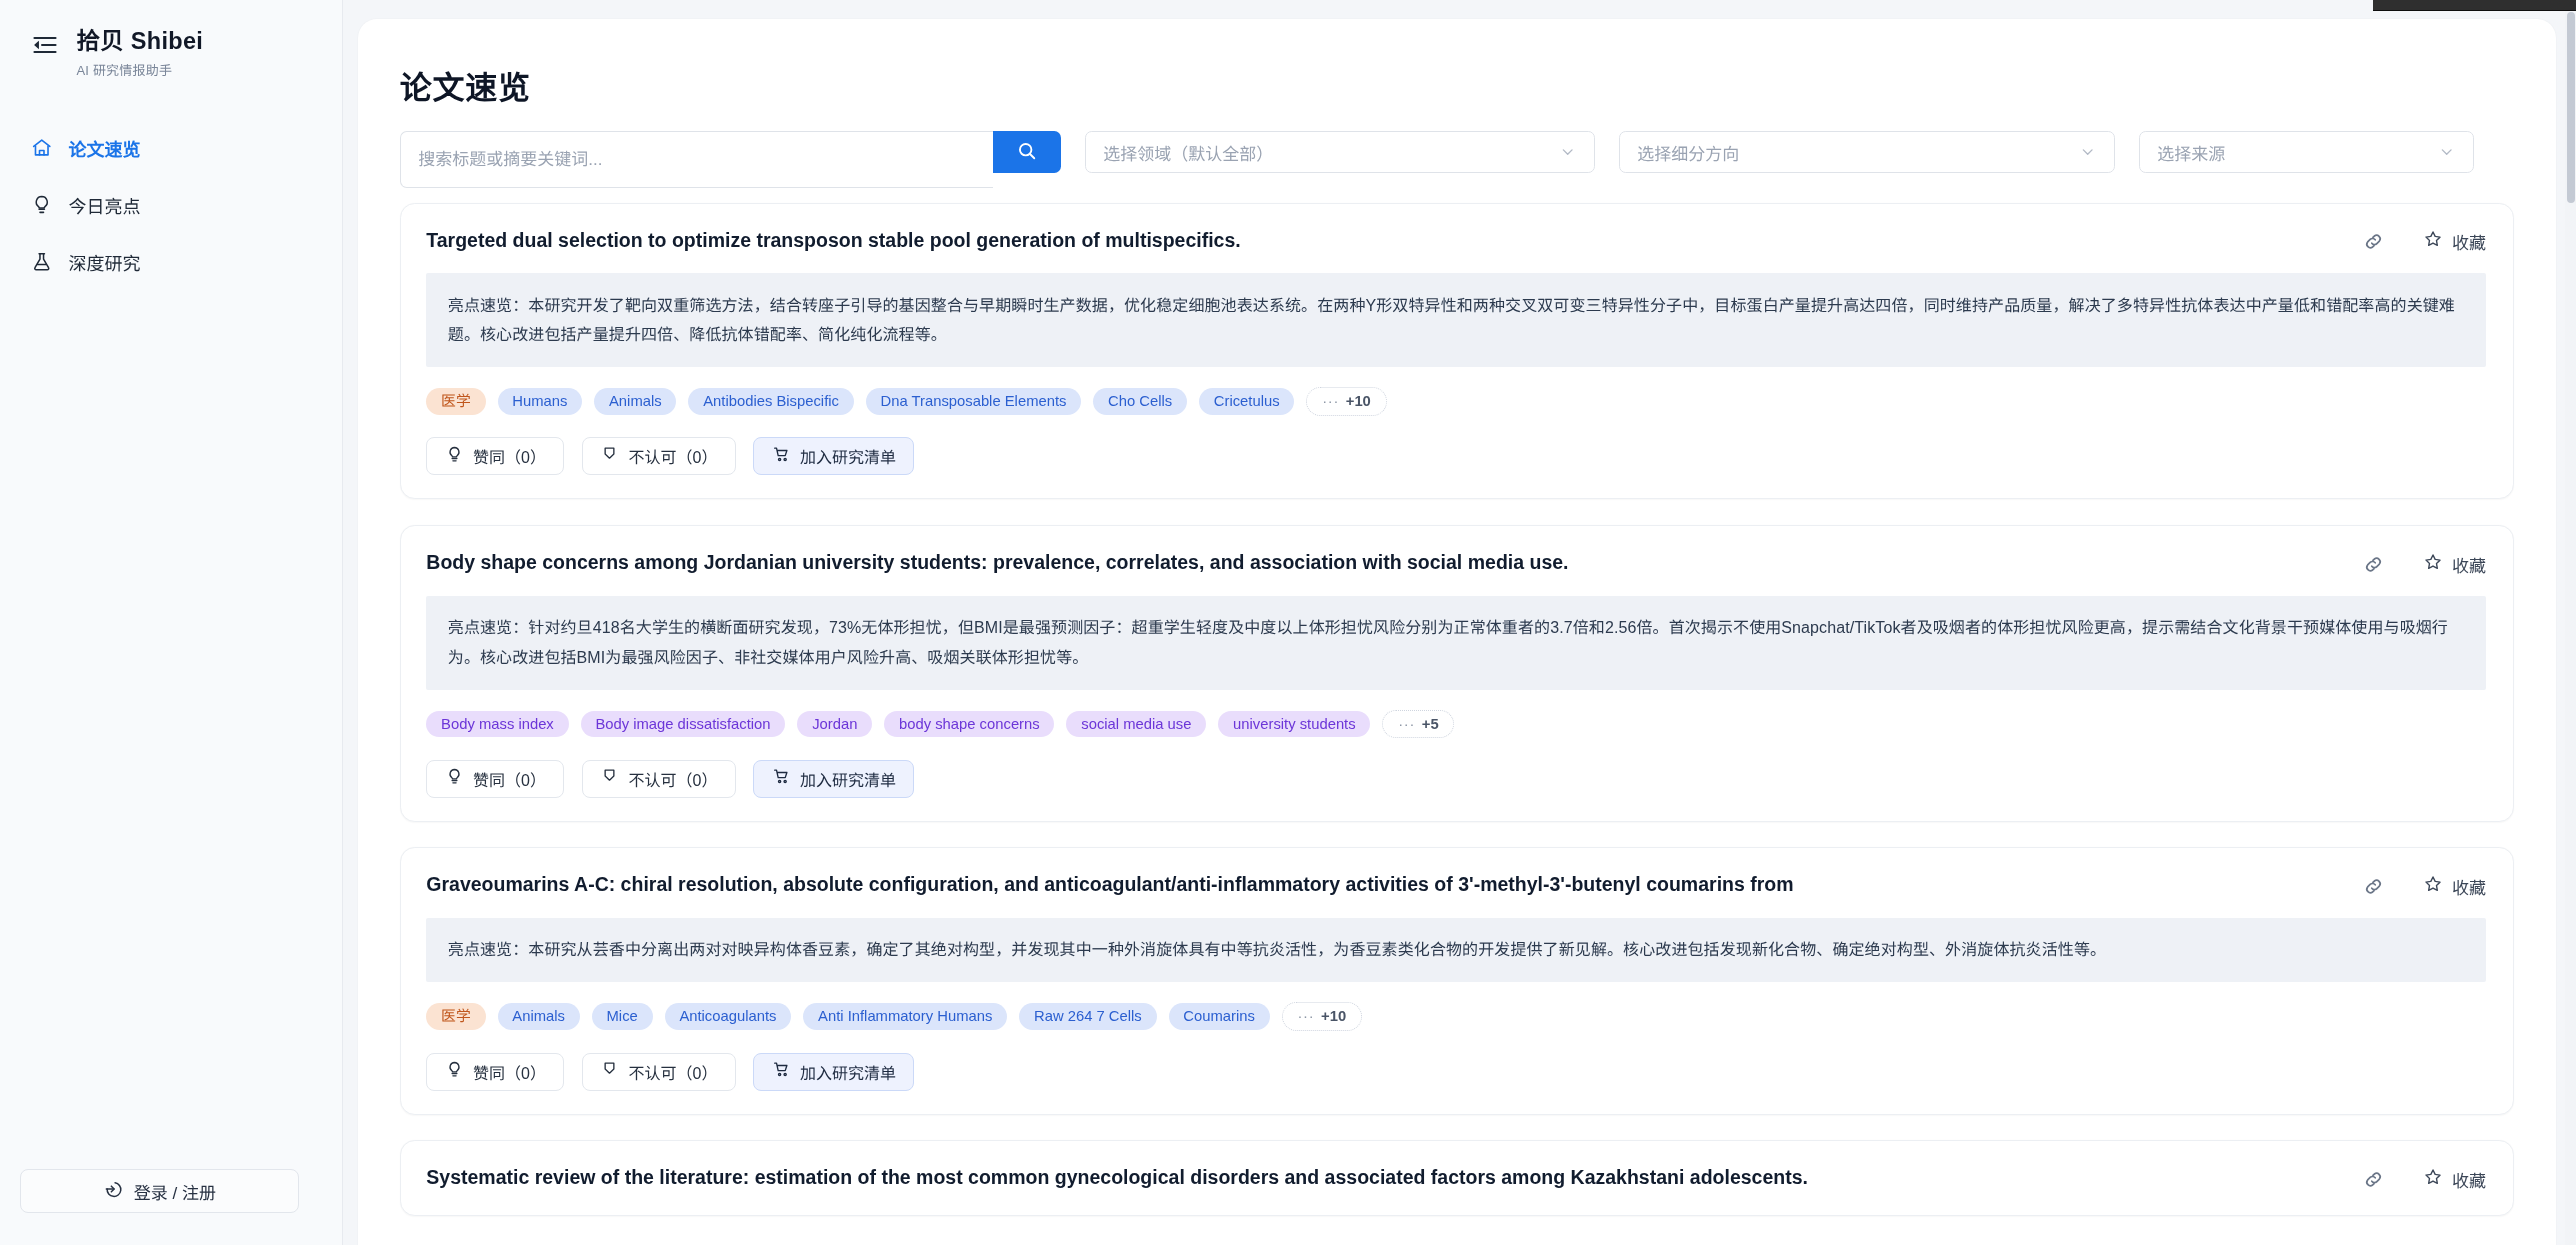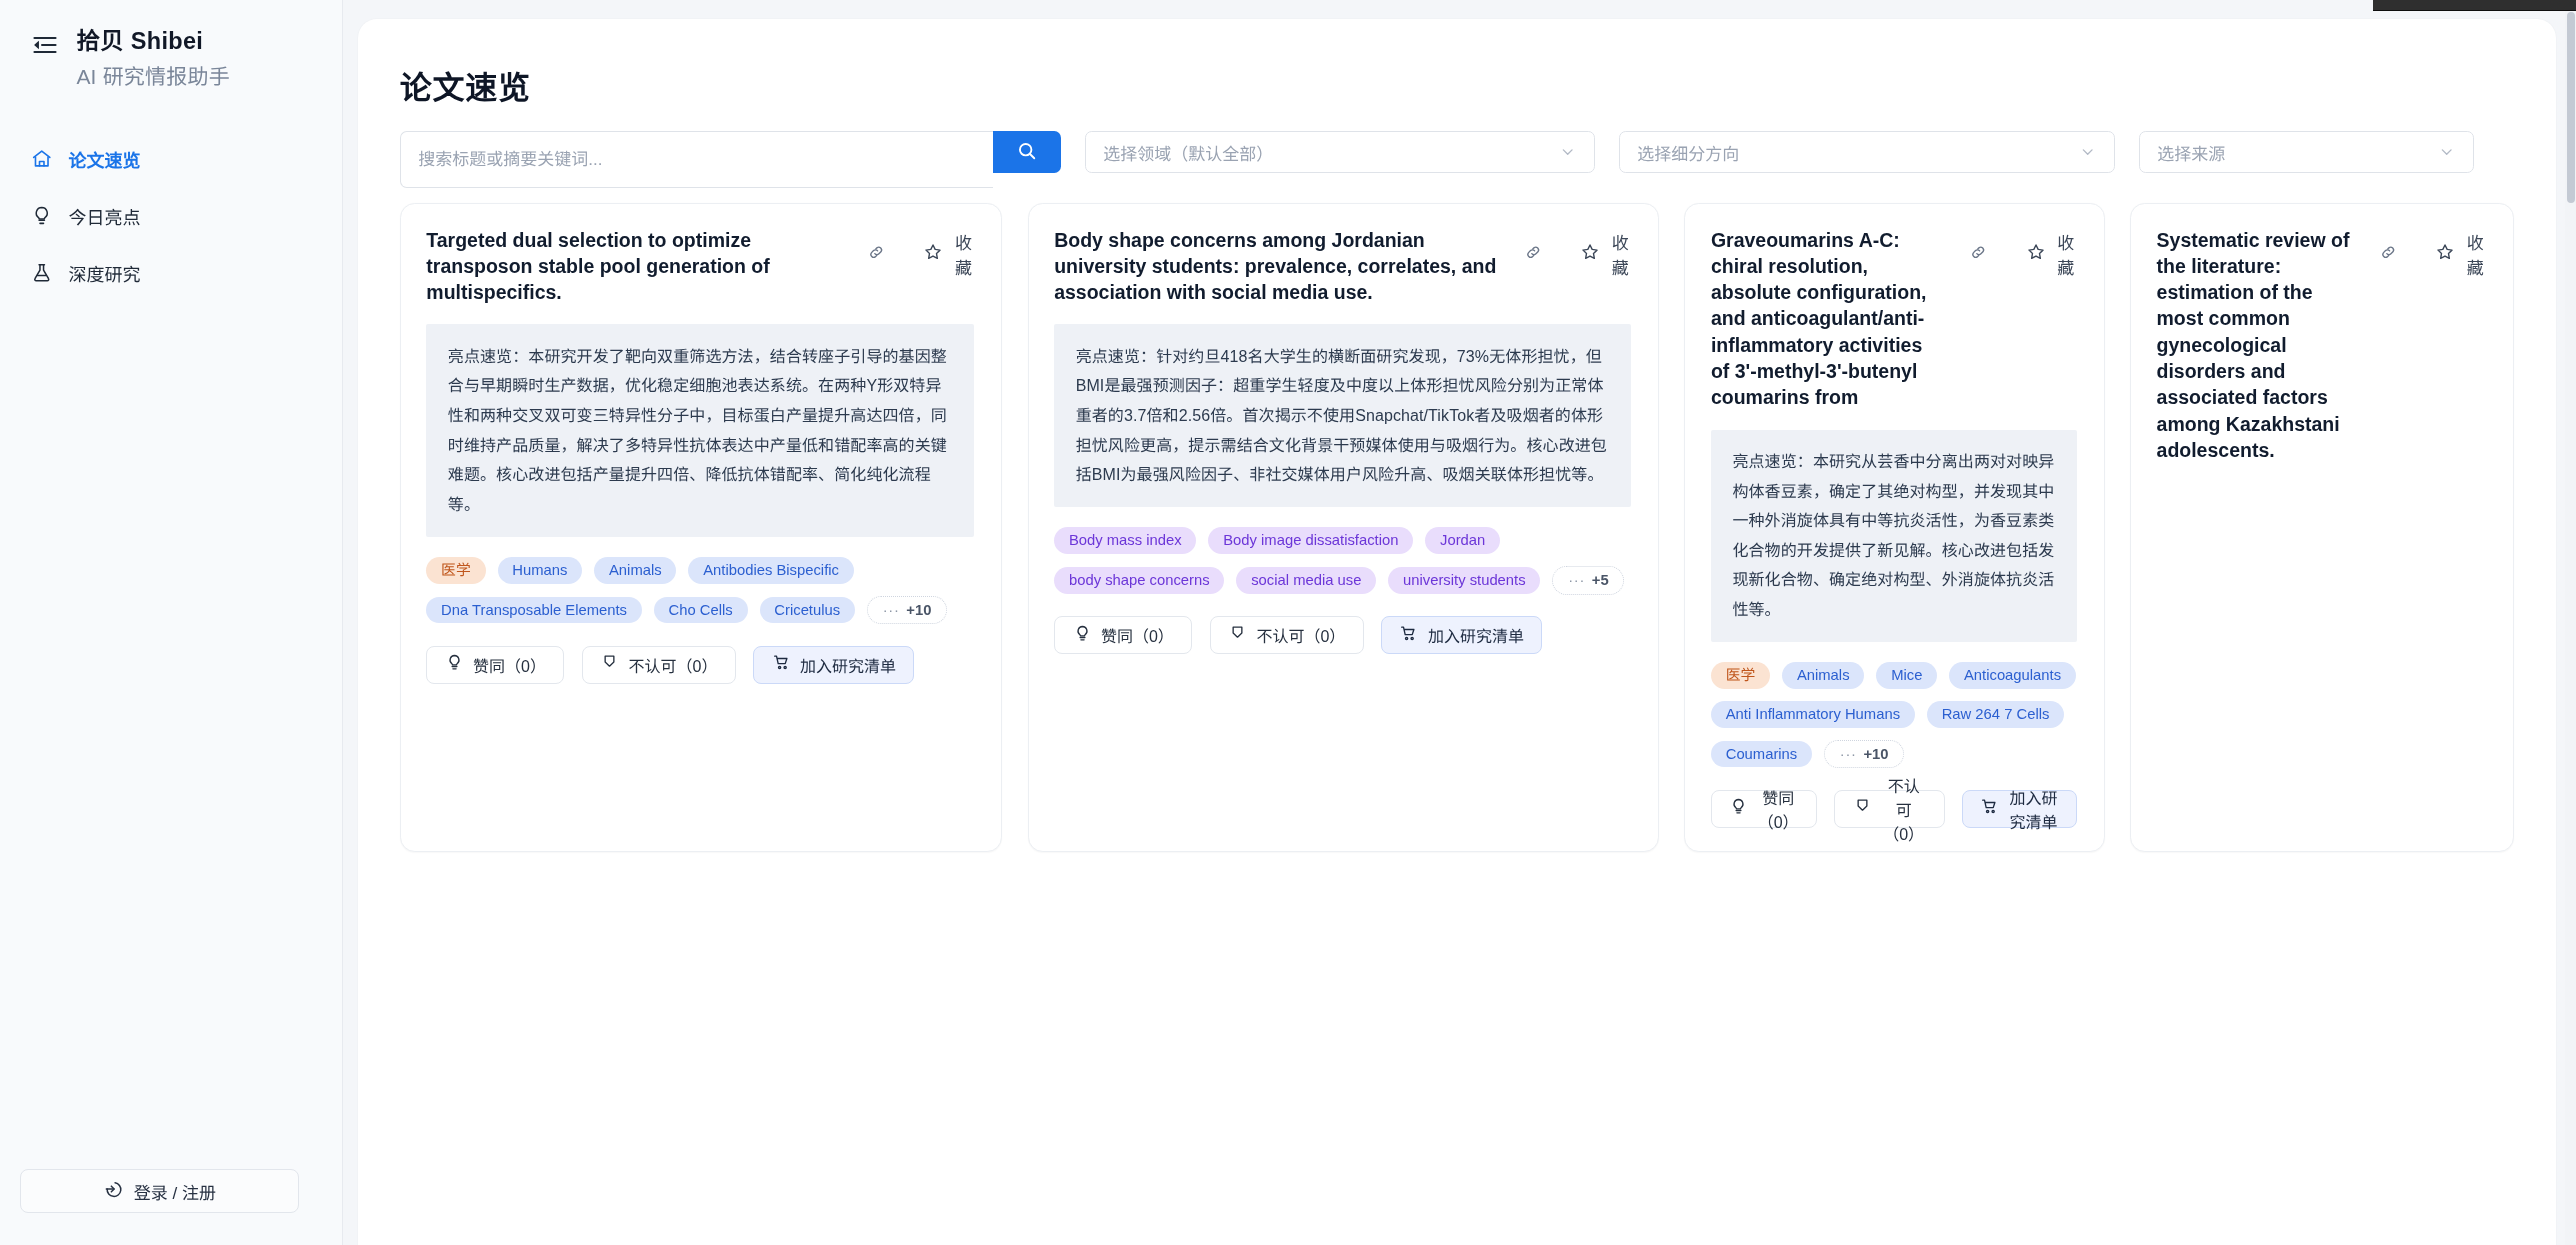--- a/index.html
+++ b/index.html
@@ -22,21 +22,21 @@
     width: 343px; height: 1245px; flex: 0 0 343px;
     background: #f8fafc;
     border-right: 0.7px solid #e7eaef;
     position: relative;
     z-index: 5;
   }
   .brand-row { display: flex; align-items: flex-start; padding: 21.5px 0 0 31px; gap: 17.4px; }
   .collapse-icon { width: 28px; height: 28px; margin-top: 9.4px; flex: 0 0 28px; color:#1f2937; }
   .brand-text { display: flex; flex-direction: column; gap: 4px; }
   .brand-title { font-size: 23.5px; font-weight: 700; color: #111827; letter-spacing: 0.3px; }
-  .brand-sub { font-size: 21px; color: #7a8699; letter-spacing: 0.2px; }
+  .brand-sub { font-size: 13px; color: #7a8699; letter-spacing: 0.2px; }
 
   .nav { margin-top: 50px; display: flex; flex-direction: column; gap: 17.4px; }
   .nav-item {
     display: flex; align-items: center; gap: 16px;
     padding: 6.7px 0 6.7px 31px; font-size: 18px; color: #1f2937; cursor: pointer;
   }
   .nav-item .nav-ico { width: 21.5px; height: 21.5px; flex: 0 0 21.5px; display:block; }
   .nav-item.active { color: #1b74e8; font-weight: 600; }
   .nav-item.active .nav-ico { color: #1b74e8; }
 
@@ -80,21 +80,21 @@
     height: 42px; border: 0.7px solid #dfe3e9; border-radius: 6.7px; background: #fff;
     display: flex; align-items: center; justify-content: space-between;
     padding: 0 17.4px; font-size: 17px; color: #9aa3b2; cursor: pointer;
   }
   .select.w-big { width: 510px; }
   .select.w-mid { width: 496px; }
   .select.w-small { width: 335px; }
   .chev { width: 17.4px; height: 17.4px; color: #b3bac6; flex: 0 0 17.4px; }
 
   
-  .cards { margin-top: 29.5px; display: flex; flex-direction: row; gap: 25.5px; }
+  .cards { margin-top: 29.5px; display: flex; flex-direction: column; gap: 25.5px; }
   .paper-card {
     border: 0.7px solid #eceff3; border-radius: 14.8px; background: #fff;
     padding: 23px 27px 23px 25.5px; position: relative;
     box-shadow: 0 0.7px 1.3px rgba(16,24,40,.03);
   }
   .paper-head { display: flex; align-items: flex-start; justify-content: space-between; gap: 27px; }
   .paper-title {
     font-size: 19.5px; font-weight: 700; color: #111c2e; line-height: 1.35;
     max-width: 1825px; cursor: pointer;
   }

